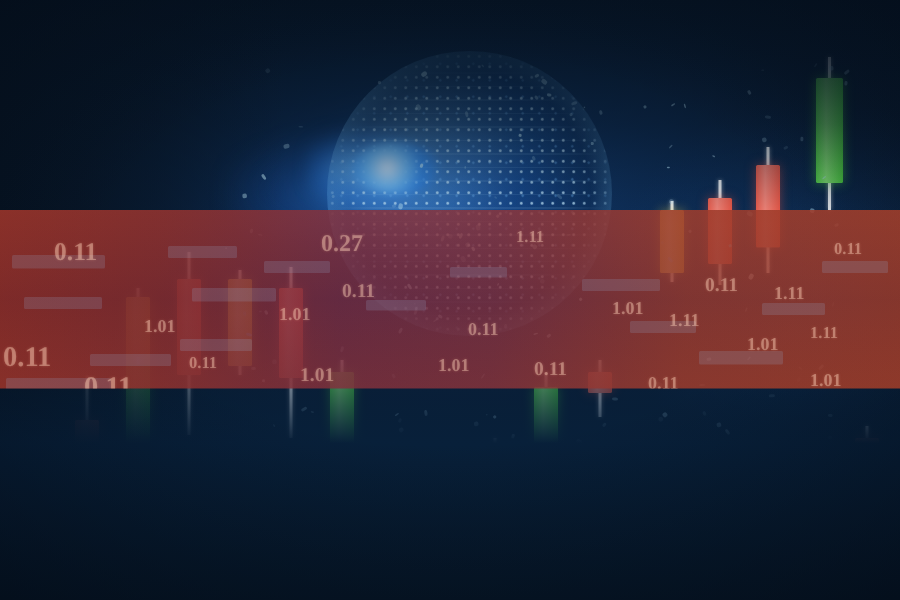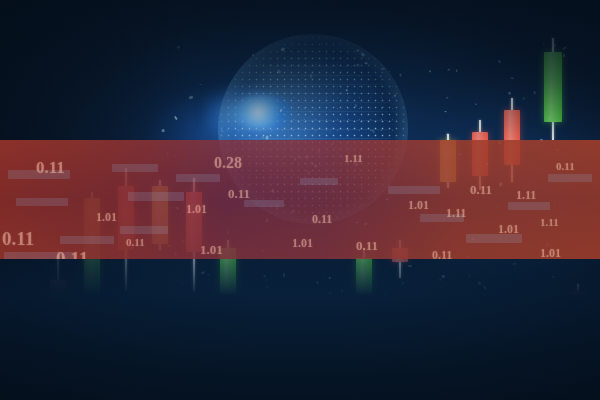--- a/index.html
+++ b/index.html
@@ -471,21 +471,21 @@
       <div class="band-bar" style="left: 420px; top: 74px; width: 44px; height: 8px;"></div>
       <div class="band-bar" style="left: 466px; top: 94px; width: 56px; height: 9px;"></div>
       <div class="band-bar" style="left: 508px; top: 62px; width: 42px; height: 8px;"></div>
       <div class="band-bar" style="left: 548px; top: 34px; width: 44px; height: 8px;"></div>
       <div class="band-num" style="left: 36px; top: 18px; font-size: 17px;">0.11</div>
       <div class="band-num" style="left: 2px; top: 88px; font-size: 19px;">0.11</div>
       <div class="band-num" style="left: 56px; top: 108px; font-size: 19px;">0.11</div>
       <div class="band-num" style="left: 96px; top: 70px; font-size: 12px;">1.01</div>
       <div class="band-num" style="left: 186px; top: 62px; font-size: 12px;">1.01</div>
       <div class="band-num" style="left: 200px; top: 102px; font-size: 13px;">1.01</div>
-      <div class="band-num" style="left: 214px; top: 14px; font-size: 16px;">0.28</div>
+      <div class="band-num" style="left: 214px; top: 14px; font-size: 16px;">0.27</div>
       <div class="band-num" style="left: 228px; top: 46px; font-size: 13px;">0.11</div>
       <div class="band-num" style="left: 312px; top: 72px; font-size: 12px;">0.11</div>
       <div class="band-num" style="left: 344px; top: 12px; font-size: 11px;">1.11</div>
       <div class="band-num" style="left: 408px; top: 58px; font-size: 12px;">1.01</div>
       <div class="band-num" style="left: 446px; top: 66px; font-size: 12px;">1.11</div>
       <div class="band-num" style="left: 432px; top: 108px; font-size: 12px;">0.11</div>
       <div class="band-num" style="left: 470px; top: 42px; font-size: 13px;">0.11</div>
       <div class="band-num" style="left: 516px; top: 48px; font-size: 12px;">1.11</div>
       <div class="band-num" style="left: 498px; top: 82px; font-size: 12px;">1.01</div>
       <div class="band-num" style="left: 540px; top: 76px; font-size: 11px;">1.11</div>

